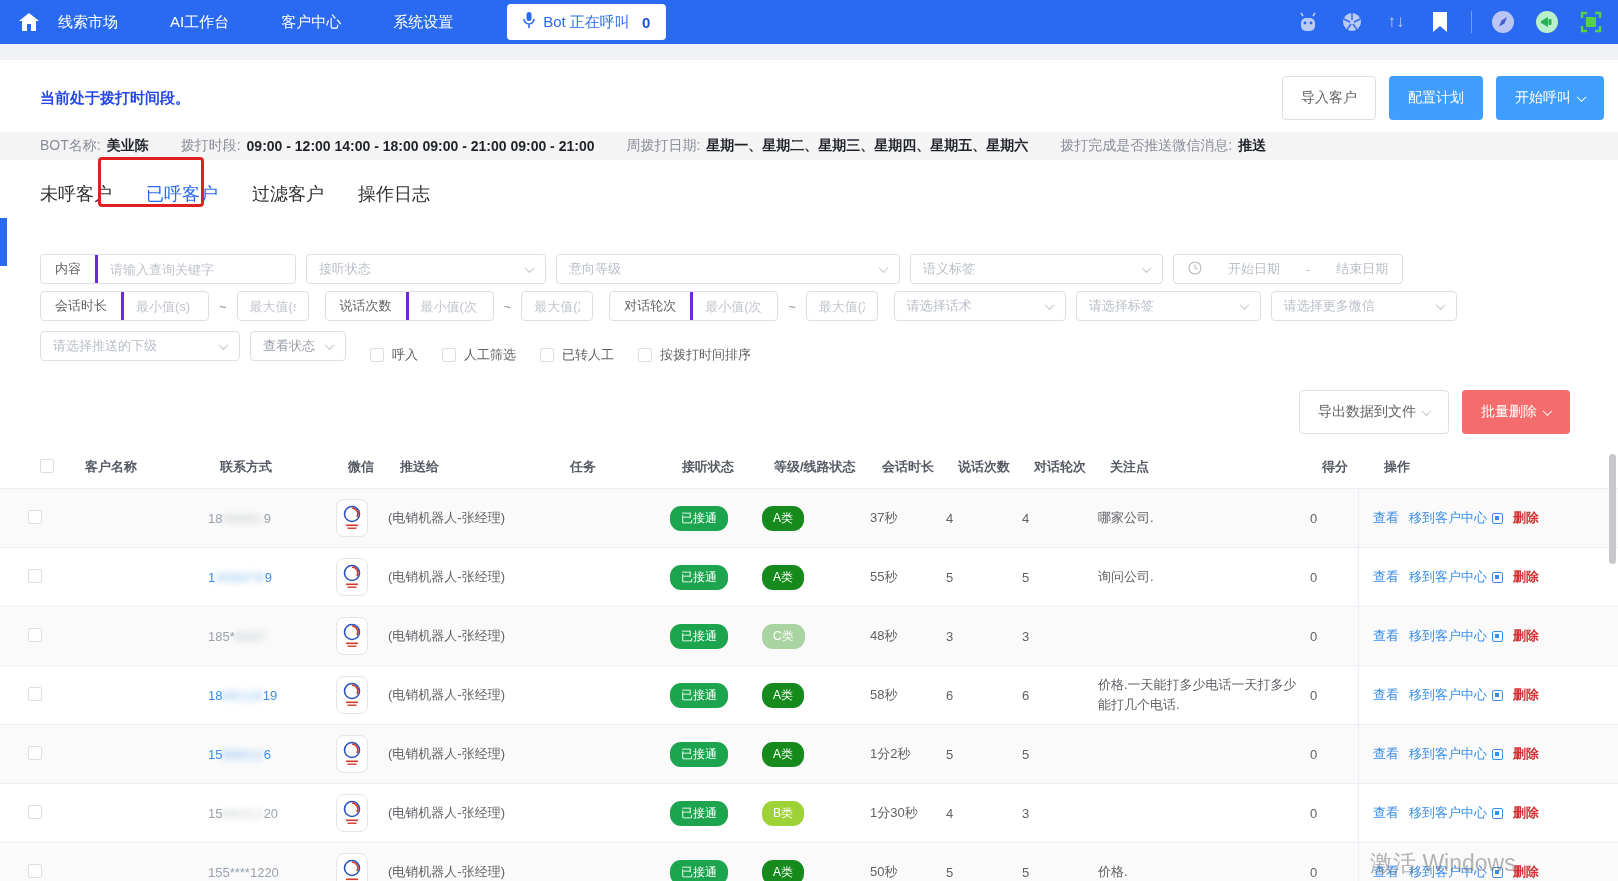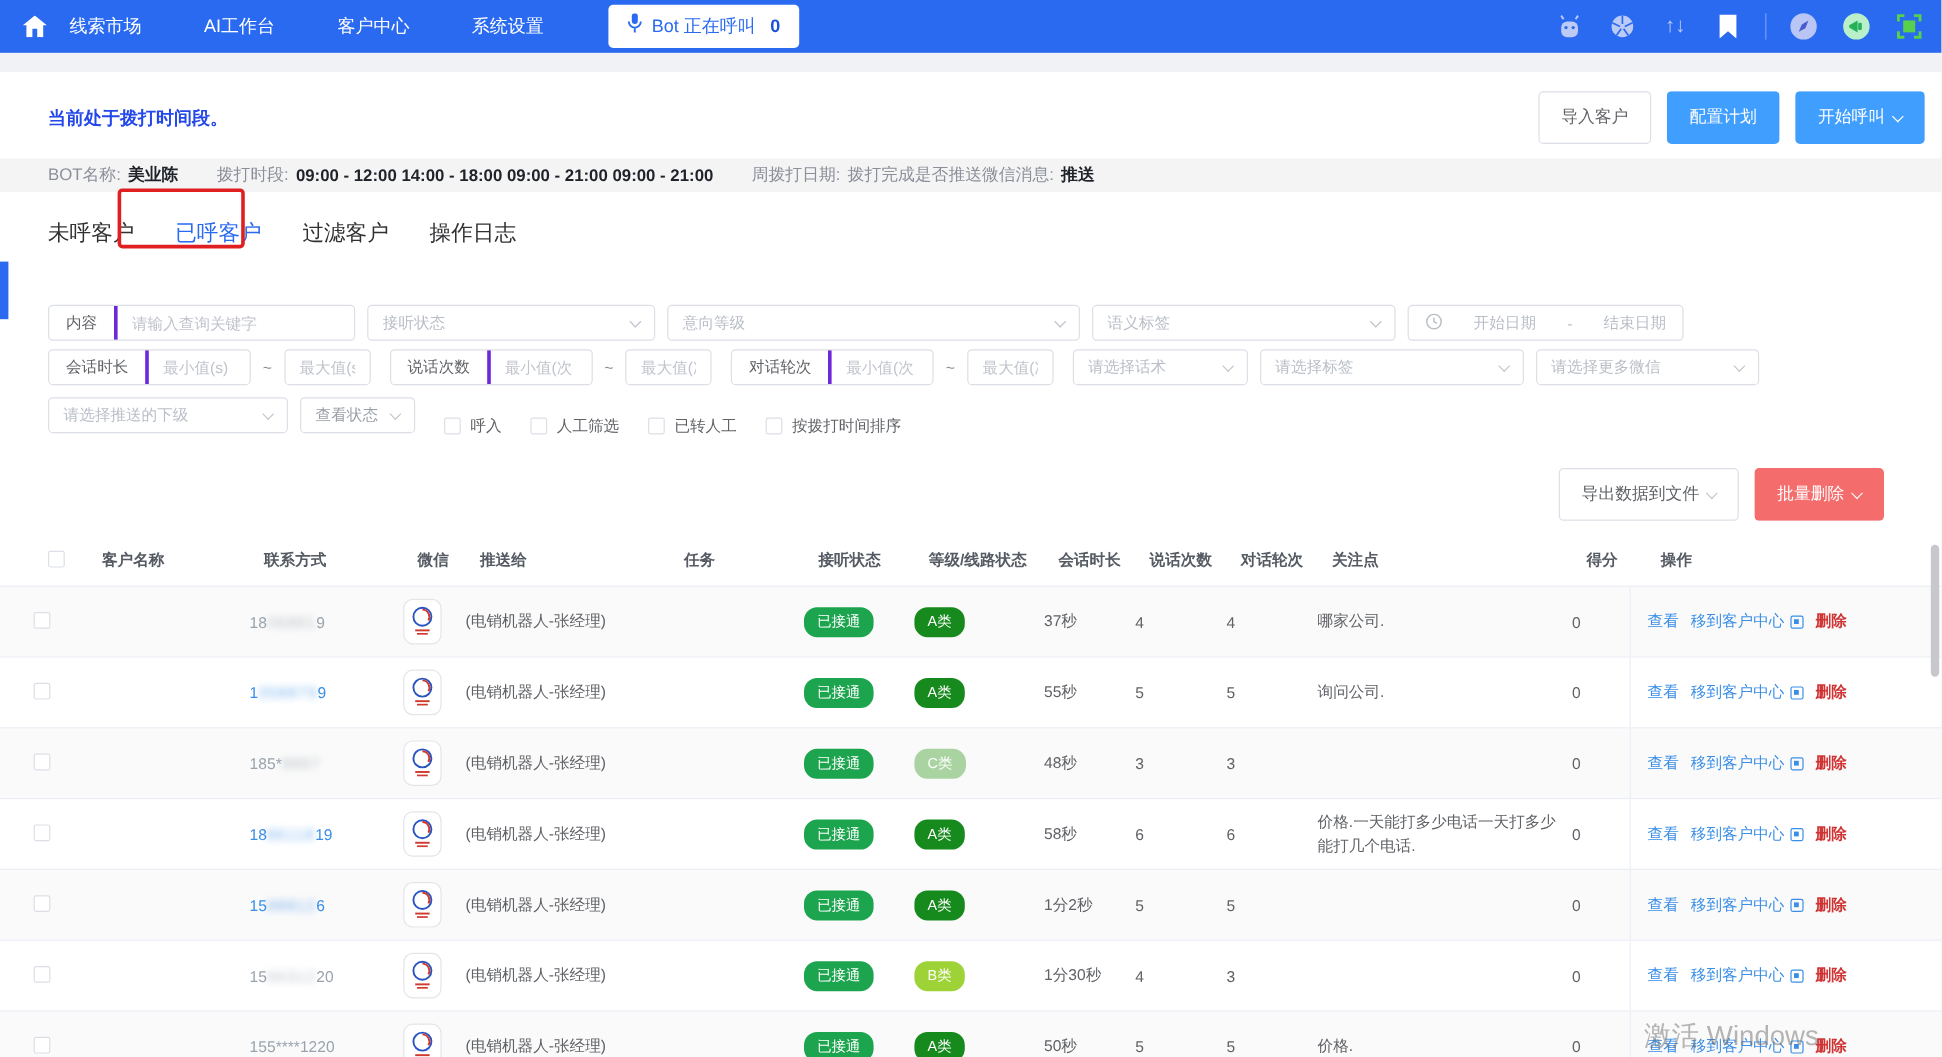--- a/index.html
+++ b/index.html
@@ -206,20 +206,21 @@
         </button>
     </div>
   </div>
 
   <div class="info-bar">
     <span class="lab">BOT名称:</span>
     <span class="val">美业陈</span>
     <span class="lab">拨打时段:</span>
     <span class="val">09:00 - 12:00 14:00 - 18:00 09:00 - 21:00 09:00 - 21:00</span>
     <span class="lab">周拨打日期:</span>
+    <span class="val">星期一、星期二、星期三、星期四、星期五、星期六</span>
     <span class="lab">拨打完成是否推送微信消息:</span>
     <span class="val">推送</span>
   </div>
 
   <div class="tabs">
     <span class="tab">未呼客户</span>
     <span class="tab active">已呼客户</span>
     <span class="tab">过滤客户</span>
     <span class="tab">操作日志</span>
     <div class="annotation-box"></div>
@@ -268,25 +269,25 @@
         <input style="width: 84px;" placeholder="最小值(次">
       </div>
       <span class="tilde">~</span>
       <input class="inp" style="width: 72px;" placeholder="最大值(次">
       <div class="group" style="margin-left:6px">
         <span class="glabel">对话轮次</span>
         <input style="width: 84px;" placeholder="最小值(次">
       </div>
       <span class="tilde">~</span>
       <input class="inp" style="width: 72px;" placeholder="最大值(次">
-      <div class="sel" style="width:146px;margin-left:6px">
+      <div class="sel" style="width:172px;margin-left:6px">
         <span class="ph">请选择话术</span>
           <span class="chev"></span>
       </div>
-      <div class="sel" style="width:220px">
+      <div class="sel" style="width:185px">
         <span class="ph">请选择标签</span>
           <span class="chev"></span>
       </div>
       <div class="sel" style="width:186px">
         <span class="ph">请选择更多微信</span>
           <span class="chev"></span>
       </div>
     </div>
 
     <div class="frow">

